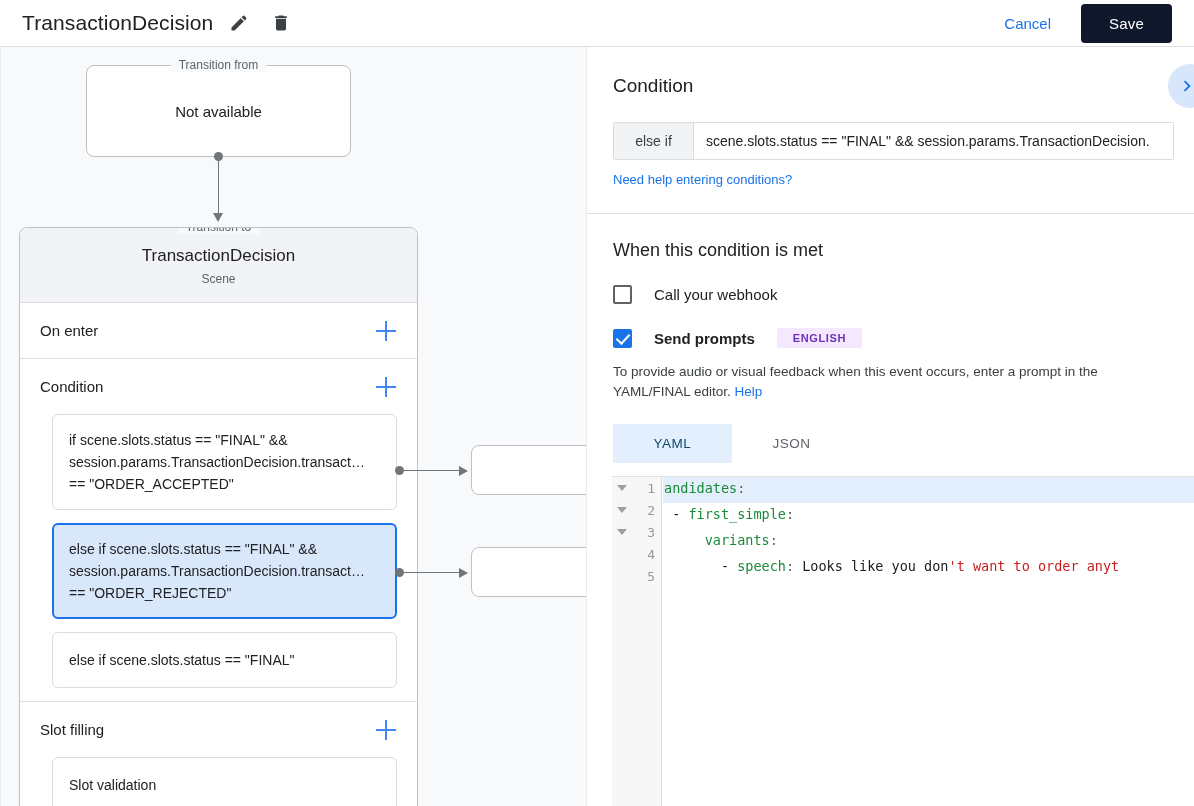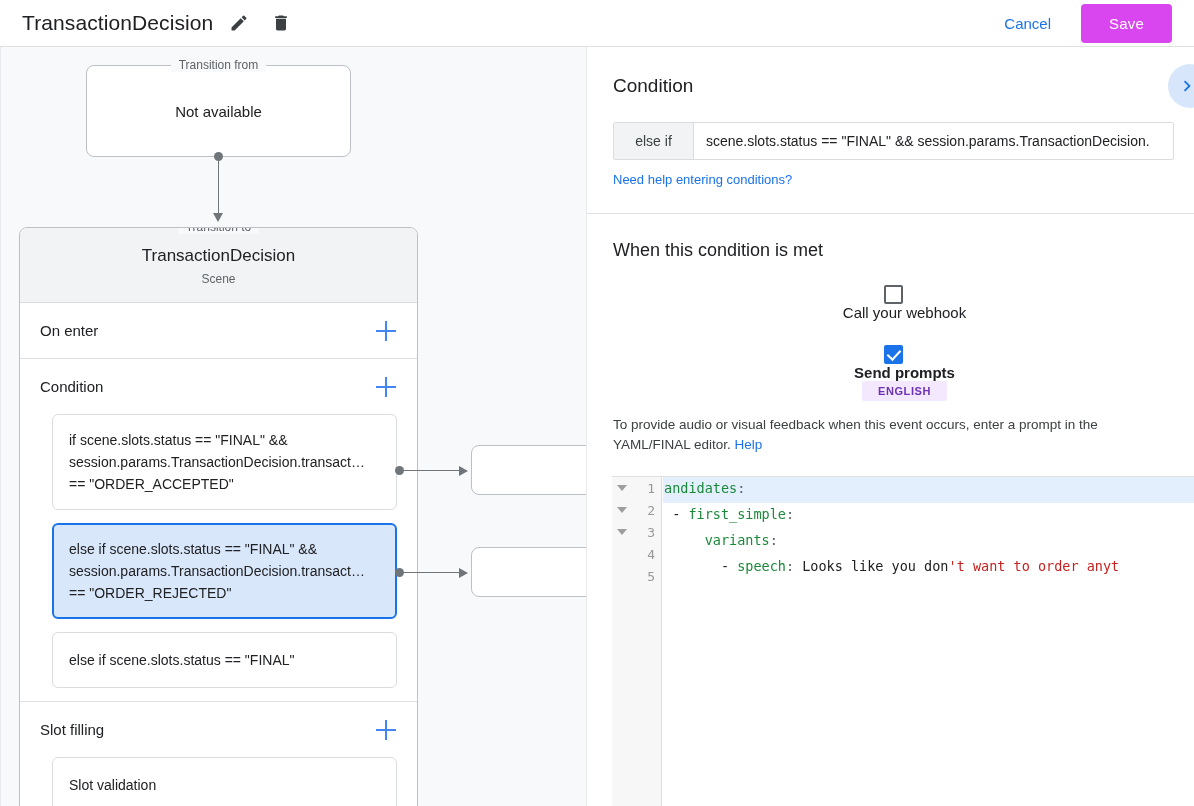--- a/index.html
+++ b/index.html
@@ -26,21 +26,21 @@
     display: flex; align-items: center; justify-content: center;
     border-radius: 50%; cursor: pointer;
   }
   .topbar-spacer { flex: 1; }
   .cancel-btn {
     color: #1a73e8; font-size: 15px; font-weight: 500;
     padding: 9px 16px; border-radius: 4px; cursor: pointer;
     background: transparent; border: none; font-family: inherit;
   }
   .save-btn {
-    background: #d946ef; color: #fff; font-size: 15px; font-weight: 500;
+    background: #0f172a; color: #fff; font-size: 15px; font-weight: 500;
     padding: 11px 28px; border-radius: 4px; border: none; cursor: pointer;
     margin-left: 14px; margin-right: 22px; font-family: inherit;
     letter-spacing: .2px;
   }
 
   
   .canvas {
     position: absolute; left: 0; top: 47px; width: 586px; height: 759px;
     background: #f8f9fa; border-left: 1px solid #e8eaed; overflow: hidden;
   }
@@ -151,21 +151,21 @@
     display: inline-block; margin: 12px 0 0 26px;
     font-size: 13px; color: #1a73e8; cursor: pointer; text-decoration: none;
   }
   .rp-divider {
     margin-top: 25px; height: 1px; background: #e0e0e0; width: 100%;
   }
 
   .rp-section-body { padding: 26px 20px 0 26px; }
   .rp-h2 { font-size: 18px; color: #202124; }
 
-  .cb-row { display: flex; align-items: center; margin-top: 24px; flex-direction: column; }
+  .cb-row { display: flex; align-items: center; margin-top: 24px; }
   .cb {
     width: 19px; height: 19px; border: 2px solid #5f6368; border-radius: 2px;
     flex: none; cursor: pointer; background: #fff;
   }
   .cb.checked {
     background: #1a73e8; border-color: #1a73e8; position: relative;
   }
   .cb.checked::after {
     content: ""; position: absolute; left: 4px; top: 0px;
     width: 6px; height: 11px; border: solid #fff;
@@ -184,21 +184,21 @@
   }
   .rp-note a { color: #1a73e8; text-decoration: none; cursor: pointer; }
 
   
   .tabs { display: flex; margin-top: 22px; }
   .tab {
     font-size: 13.5px; font-weight: 500; letter-spacing: .5px;
     padding: 12px 0; width: 119px; text-align: center; cursor: pointer;
     color: #5f6368;
   }
-  .tab.active { background: #e3effd; color: #4d7c0f; font-family: Liberation Serif, serif; }
+  .tab.active { background: #e3effd; color: #0c4a6e; }
 
   
   .editor {
     position: absolute; left: 612px; top: 476px; width: 582px; height: 330px;
     background: #fff; border-top: 1px solid #e0e0e0;
     font-family: "DejaVu Sans Mono", monospace; font-size: 13.5px;
     overflow: hidden;
   }
   .gutter {
     position: absolute; left: 0; top: 0; width: 50px; height: 100%;

